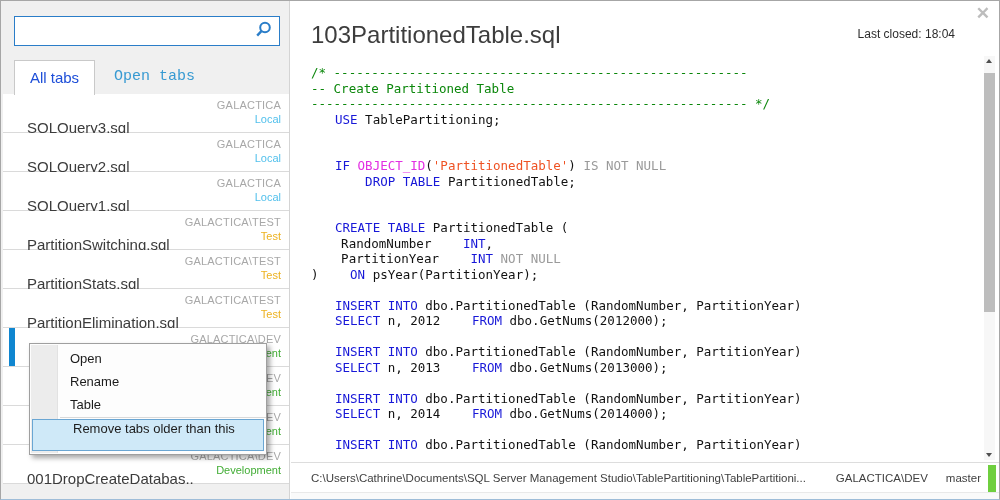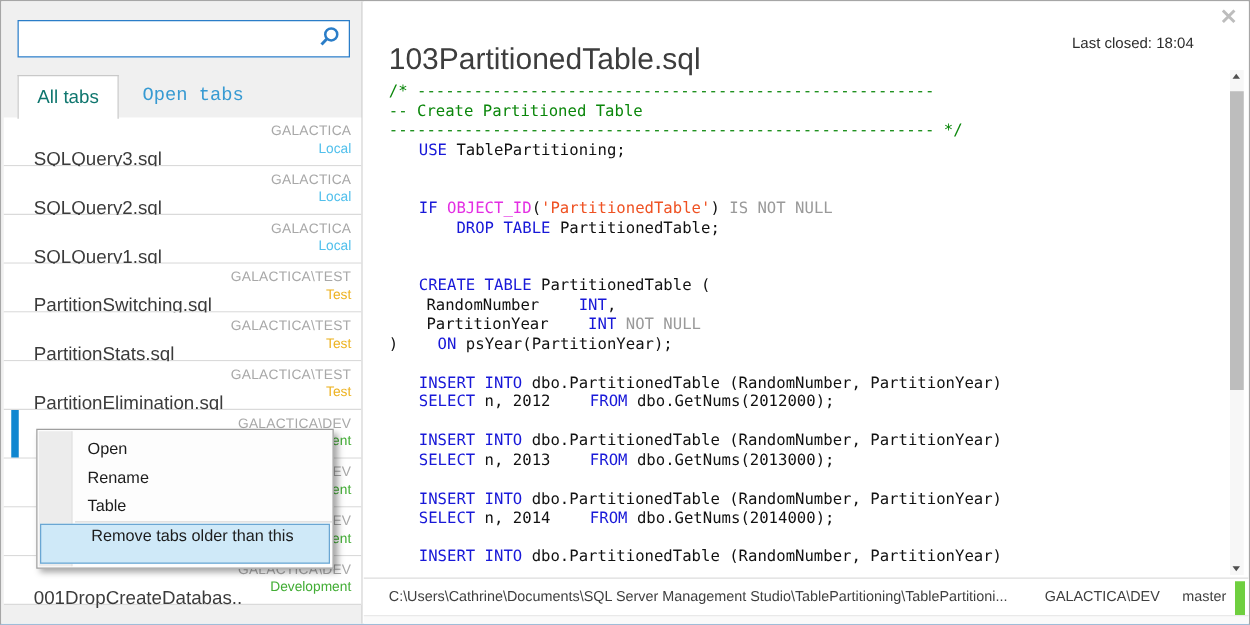--- a/index.html
+++ b/index.html
@@ -3,42 +3,42 @@
 <meta charset="utf-8">
 <style>
   html,body{margin:0;padding:0;background:#ffffff;font-family:"Liberation Sans",sans-serif;}
   #window{position:relative;width:998px;height:498px;border:1px solid #a6a6a6;border-bottom-color:#9fbdd8;background:#fff;overflow:hidden;}
 
   
   .left-panel{position:absolute;left:0;top:0;width:289px;height:100%;background:#f0f0f0;border-right:1px solid #d4d4d4;box-sizing:border-box;}
   .search-box{position:absolute;left:13px;top:15px;width:266px;height:30px;background:#fff;border:1px solid var(--accent);box-sizing:border-box;}
   .search-input{position:absolute;left:5px;top:2px;width:228px;height:24px;border:none;outline:none;font-size:14px;background:transparent;font-family:"Liberation Sans",sans-serif;}
   .search-btn{position:absolute;right:3px;top:3px;width:26px;height:22px;border:none;background:transparent;padding:0;cursor:pointer;}
-  .tab-all{position:absolute;left:13px;top:59px;width:81px;height:35px;background:#fff;border:1px solid #c9c9c9;border-bottom:none;box-sizing:border-box;font-size:15px;color:#0f766e;text-align:center;line-height:33px;z-index:2;cursor:default;}
+  .tab-all{position:absolute;left:13px;top:59px;width:81px;height:35px;background:#fff;border:1px solid #c9c9c9;border-bottom:none;box-sizing:border-box;font-size:15px;color:#1d4ed8;text-align:center;line-height:33px;z-index:2;cursor:default;}
   .tab-open{position:absolute;left:102px;top:59px;height:35px;padding:0 11px;font-size:15px;color:var(--accent2);line-height:33px;cursor:pointer;font-family:Liberation Mono, monospace;}
   .tab-list{position:absolute;left:2px;top:93px;width:286px;}
   .list-row{position:relative;height:38px;background:#fff;border-bottom:1px solid #dadada;cursor:pointer;}
   .row-file{position:absolute;left:24px;top:15px;line-height:38px;font-size:15px;color:#3b3b3b;white-space:nowrap;max-width:168px;overflow:hidden;}
   .row-right{position:absolute;right:8px;top:5px;text-align:right;}
   .row-server{font-size:11px;color:#a8a8a8;line-height:13px;letter-spacing:.2px;}
   .row-env{font-size:11px;line-height:15px;}
   .sel-bar{display:none;position:absolute;left:6px;top:0;bottom:0;width:6px;background:var(--selection);}
   .list-row.selected .sel-bar{display:block;}
 
   
   .context-menu{position:absolute;left:28px;top:342px;width:238px;background:#fdfdfd;border:1px solid #9f9f9f;box-shadow:3px 3px 5px rgba(0,0,0,.35);z-index:10;box-sizing:border-box;padding:3px 0;}
   .menu-gutter{position:absolute;left:1px;top:1px;bottom:1px;width:26px;background:#ececec;border-right:1px solid #e2e2e2;}
   .menu-item{position:relative;height:23px;line-height:23px;padding-left:40px;font-size:13px;color:#1c1c1c;cursor:pointer;}
   .menu-sep{margin:1px 0 1px 30px;border-top:1px solid #d9d9d9;height:0;}
   .menu-item.highlighted{margin:0 2px;height:32px;line-height:18px;background:#cfe9f8;border:1px solid #6aa6d3;box-sizing:border-box;}
 
   
   .preview{position:absolute;left:290px;top:0;right:0;height:100%;background:#fff;}
   .close-btn{position:absolute;top:2px;right:4px;font-size:17px;color:#bdbdbd;font-weight:bold;background:none;border:none;padding:2px 5px;cursor:pointer;line-height:1;}
-  .preview-title{position:absolute;left:20px;top:20px;font-size:24px;font-weight:300;color:#3d3d3d;white-space:nowrap;margin-top:13px;}
+  .preview-title{position:absolute;left:20px;top:20px;font-size:24px;font-weight:300;color:#3d3d3d;white-space:nowrap;}
   .last-closed{position:absolute;right:44px;top:26px;font-size:12px;color:#2d2d2d;}
   .code-area{position:absolute;left:20px;top:64px;right:30px;font-family:"DejaVu Sans Mono",monospace;font-size:12.5px;line-height:15.5px;white-space:pre;color:#111;}
   .code-line{height:15.5px;}
   .tk-k{color:var(--kw);padding-left:24px;} .tk-c{color:var(--cm);} .tk-s{color:var(--str);}
   .tk-f{color:var(--fn);} .tk-g{color:var(--gr);} .tk-d{color:#111;}
 
   .scrollbar{position:absolute;right:4px;top:55px;width:11px;height:404px;background:#f7f7f7;}
   .scroll-up{position:absolute;top:3px;left:2px;width:0;height:0;border-left:3.5px solid transparent;border-right:3.5px solid transparent;border-bottom:4px solid #4f4f4f;cursor:pointer;}
   .scroll-thumb{position:absolute;top:17px;left:0;width:11px;height:239px;background:#bdbdbd;cursor:pointer;}
   .scroll-down{position:absolute;bottom:3px;left:2px;width:0;height:0;border-left:3.5px solid transparent;border-right:3.5px solid transparent;border-top:4px solid #4f4f4f;cursor:pointer;}

